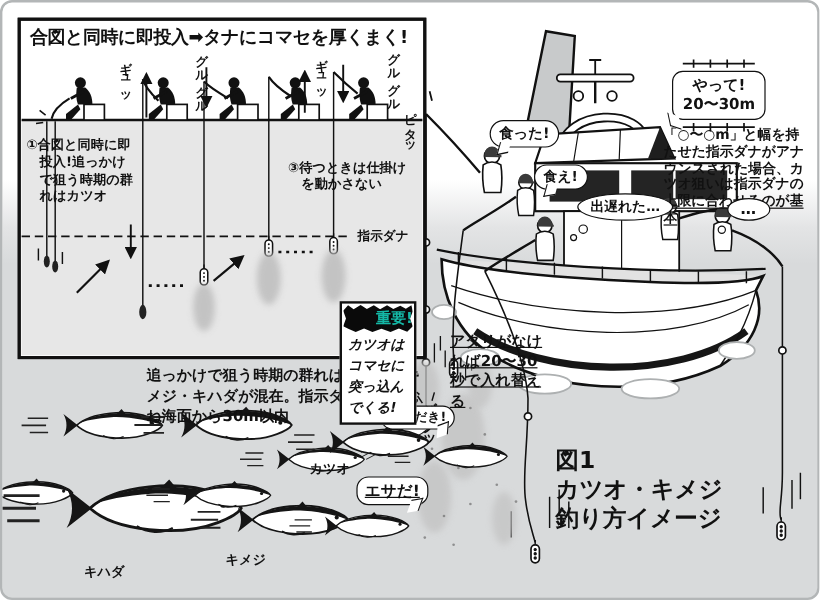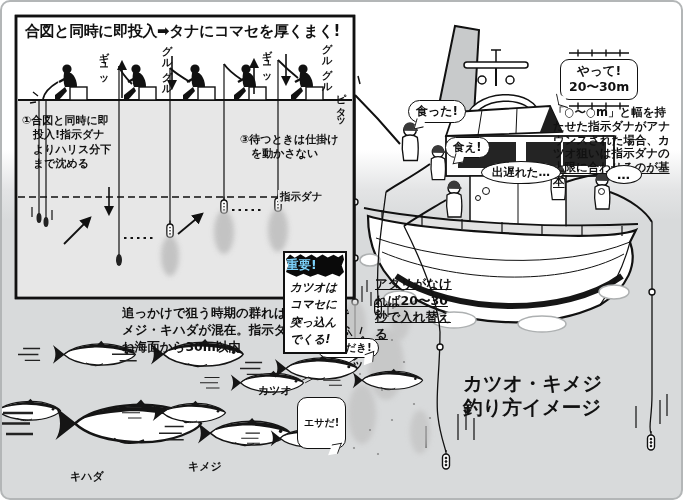--- a/index.html
+++ b/index.html
@@ -12,21 +12,21 @@
   .b{font-weight:800;}
   .vtext{writing-mode:vertical-rl;text-orientation:upright;font-weight:800;font-size:10.5px;line-height:1;letter-spacing:1px;z-index:5;position:absolute;}
   .hang{padding-left:1em;text-indent:-1em;}
   .step{font-size:11px;font-weight:700;line-height:1.3;z-index:5;position:absolute;}
   .bub{position:absolute;background:#fff;border:1.6px solid #111;border-radius:12px;
     font-weight:800;color:#111;white-space:nowrap;z-index:6;padding:2px 7px;margin-left:12px;}
   .tail{position:absolute;width:9px;height:9px;background:#fff;
     border-left:1.6px solid #111;border-bottom:1.6px solid #111;z-index:-0;}
   .cdot{position:absolute;background:#fff;border:1.4px solid #111;border-radius:50%;z-index:6;}
   .imp{position:absolute;left:281px;top:249px;width:56px;background:#fff;border:2px solid #111;z-index:7;padding:2px 2px 4px 2px;}
-  .impbadge{background:#0a0a0a;color:#7dd3fc;font-weight:900;font-size:12.5px;text-align:left;
+  .impbadge{background:#0a0a0a;color:#14b8a6;font-weight:900;font-size:12.5px;text-align:right;
     padding:3px 0;margin:-1px -1px 2px -1px;
     clip-path:polygon(0% 22%,7% 2%,15% 16%,25% 1%,34% 15%,44% 2%,53% 16%,63% 2%,72% 15%,82% 3%,90% 14%,98% 2%,100% 24%,96% 50%,100% 78%,92% 98%,80% 86%,68% 99%,55% 87%,42% 99%,30% 86%,18% 99%,8% 88%,0% 78%,4% 50%);}
   .impbody{font-size:11.5px;font-weight:900;line-height:1.5;padding:0 3px;font-style:italic;}
   .cap{z-index:5;position:absolute;}
 </style>
 </head>
 <body>
 
 <div class="stage">
 
@@ -241,23 +241,23 @@
 </svg>
 
 <div class="abs b" style="left:23px;top:20px;font-size:15px;letter-spacing:-0.4px;font-weight:900;">合図と同時に即投入➡タナにコマセを厚くまく!</div>
 
 <div class="vtext" style="left:97px;top:42px;">ギュッ</div>
 <div class="vtext" style="left:160px;top:36px;">グルグル</div>
 <div class="vtext" style="left:260px;top:40px;">ギュッ</div>
 <div class="vtext" style="left:320px;top:34px;">グルグル</div>
 <div class="vtext" style="left:334px;top:84px;">ピタッ</div>
 
-<div class="step hang" style="left:20px;top:112px;width:80px;">①合図と同時に即投入!指示ダナよりハリス分下まで沈める</div>
+<div class="step hang" style="left:20px;top:112px;width:80px;">①合図と同時に即投入!追っかけで狙う時期の群れはカツオ</div>
 <div class="step hang" style="left:238px;top:131px;width:88px;">③待つときは仕掛けを動かさない</div>
-<div class="abs" style="left:276px;top:188px;font-size:10.5px;font-weight:800;background:#e7e7e7;padding:0 2px;">指示ダナ</div>
+<div class="abs" style="left:294px;top:188px;font-size:10.5px;font-weight:800;background:#e7e7e7;padding:0 2px;">指示ダナ</div>
 
 <div class="imp">
   <div class="impbadge">重要!</div>
   <div class="impbody">カツオはコマセに突っ込んでくる!</div>
 </div>
 
 <div class="cap" style="left:120px;top:302px;width:238px;font-size:12.5px;font-weight:700;line-height:1.36;">追っかけで狙う時期の群れはカツオ・キメジ・キハダが混在。指示ダナはおおむね海面から30m以内</div>
 
 <div class="bub" style="left:394px;top:98px;font-size:12px;">
   <span>食った!</span>
@@ -292,29 +292,30 @@
 <div class="cap" style="left:551px;top:104px;width:124px;font-size:11.5px;font-weight:700;line-height:1.2;">
   <span>「○〜○m」と幅を持たせた指示ダナがアナウンスされた場合、カツオ狙いは指示ダナの</span><span style="text-decoration:underline;text-underline-offset:2px;">上限に合わせるのが基本</span>
 </div>
 
 <div class="cap" style="left:373px;top:274px;width:80px;font-size:12.5px;font-weight:700;line-height:1.32;text-decoration:underline;">アタリがなければ20〜30秒で入れ替える</div>
 
 <div class="bub" style="left:303px;top:336px;font-size:10.5px;border-radius:10px;padding:2px 6px;">
   <span>いただき!</span>
   <div class="tail" style="right:4px;bottom:-6px;transform:rotate(160deg) skewX(-25deg);"></div>
 </div>
-<div class="bub" style="left:283px;top:395px;font-size:10px;border-radius:10px;padding:18px 6px;">
+<div class="bub" style="left:283px;top:395px;font-size:13px;border-radius:10px;padding:2px 6px;text-decoration:underline;">
   <span>エサだ!</span>
   <div class="tail" style="right:5px;bottom:-6px;transform:rotate(170deg) skewX(-30deg);"></div>
 </div>
 
 <div class="vtext" style="left:350px;top:324px;font-size:12px;">バクッ</div>
 
 <div class="cap" style="left:256px;top:381px;font-size:11px;font-weight:700;">カツオ</div>
 <div class="cap" style="left:186px;top:457px;font-size:11px;font-weight:700;">キメジ</div>
 <div class="cap" style="left:68px;top:467px;font-size:11px;font-weight:700;">キハダ</div>
 
 <div class="cap" style="left:461px;top:370px;font-size:19.5px;font-weight:900;line-height:1.24;letter-spacing:0;">
+  <div>図1</div>
   <div>カツオ・キメジ</div>
   <div>釣り方イメージ</div>
 </div>
 
 </div>
 
 </body></html>

